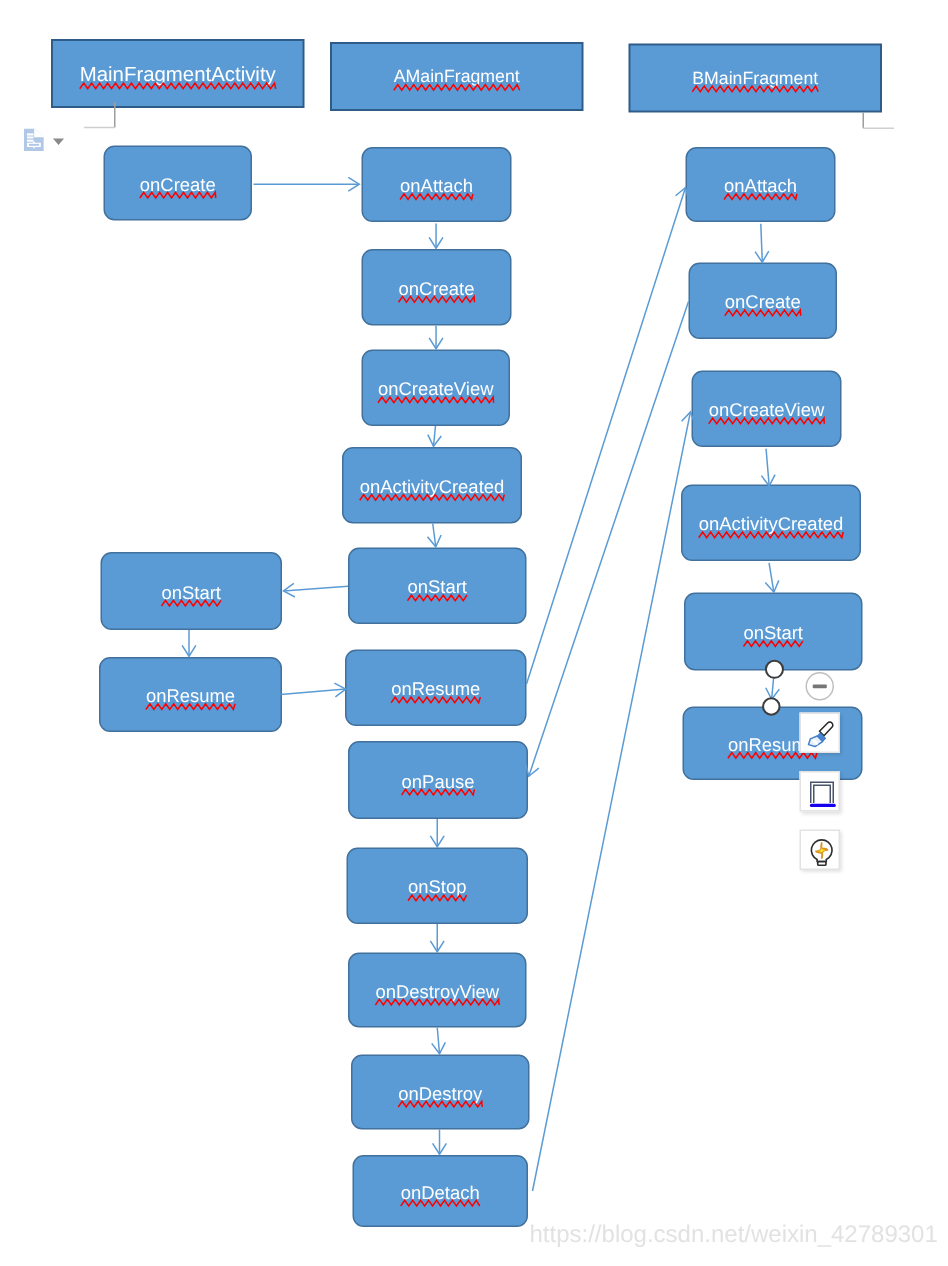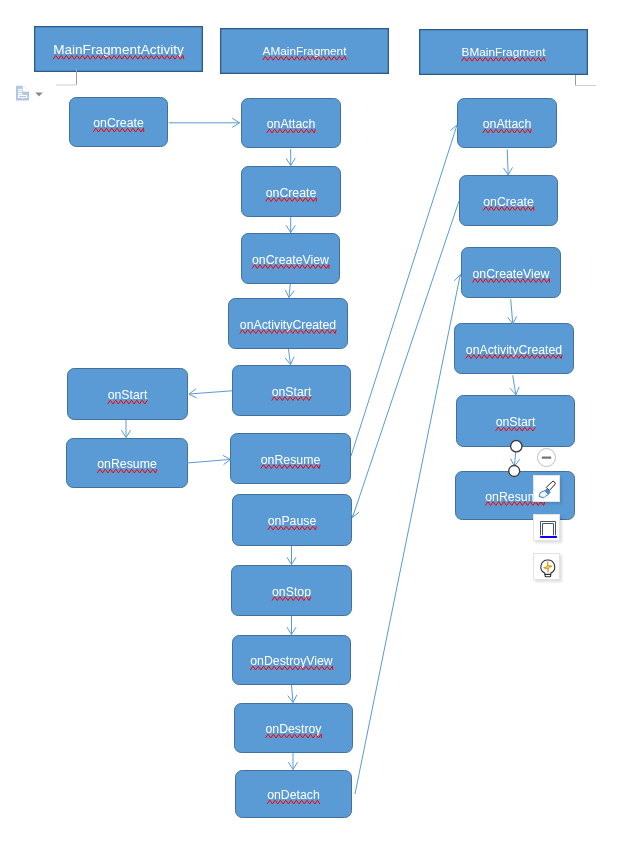--- a/index.html
+++ b/index.html
@@ -239,20 +239,21 @@
       <g>
         <g>
           <path d="M516.3 446.2 L514.4 466.2" class="conn"></path>
           <path d="M510.5 458.5 L514.4 466.2 L519.6 459.4" class="conn"></path>
           <circle cx="516.3" cy="446.2" r="5.7" fill="#ffffff" stroke="#3d3d3d" stroke-width="1.35"></circle>
           <circle cx="514.2" cy="471" r="5.5" fill="#ffffff" stroke="#3d3d3d" stroke-width="1.35"></circle>
         </g>
       </g>
     </svg>
 
+  <div class="watermark">https://blog.csdn.net/weixin_42789301</div>
 
   <div class="paste-opt">
     <svg width="16" height="19" viewBox="0 0 16 19" style="position:absolute;left:0;top:0;">
       <path d="M1.0 1.8 H8.6 L14.1 7.3 V16.6 H1.0 Z" fill="#b0c8e6"></path>
       <path d="M8.6 1.8 L14.1 7.3 H8.6 Z" fill="#ffffff"></path>
       <path d="M7.75 1.8 H8.85 V6.45 H14.1 V7.55 H7.75 Z" fill="#ffffff"></path>
       <rect x="3.0" y="4.9" width="4.3" height="1.45" fill="#ffffff"></rect>
       <rect x="3.0" y="7.0" width="4.3" height="1.25" fill="#ffffff"></rect>
       <rect x="3.0" y="9.1" width="4.3" height="1.35" fill="#ffffff"></rect>
       <path d="M3.0 11.1 H6.9 L7.6 9.9 L8.3 11.1 H12.2 V14.0 H8.3 L7.6 15.2 L6.9 14.0 H3.0 Z" fill="#ffffff"></path>

